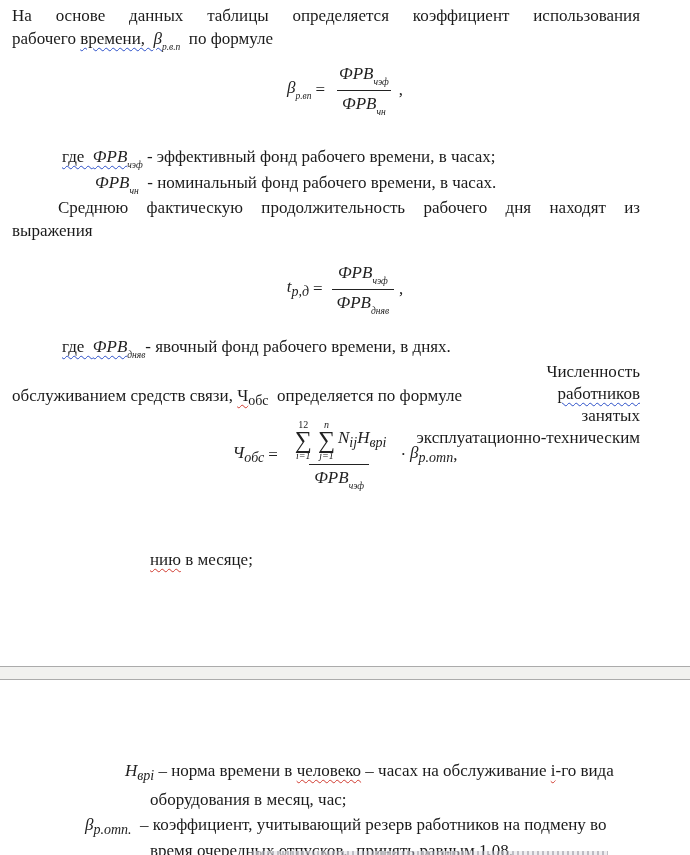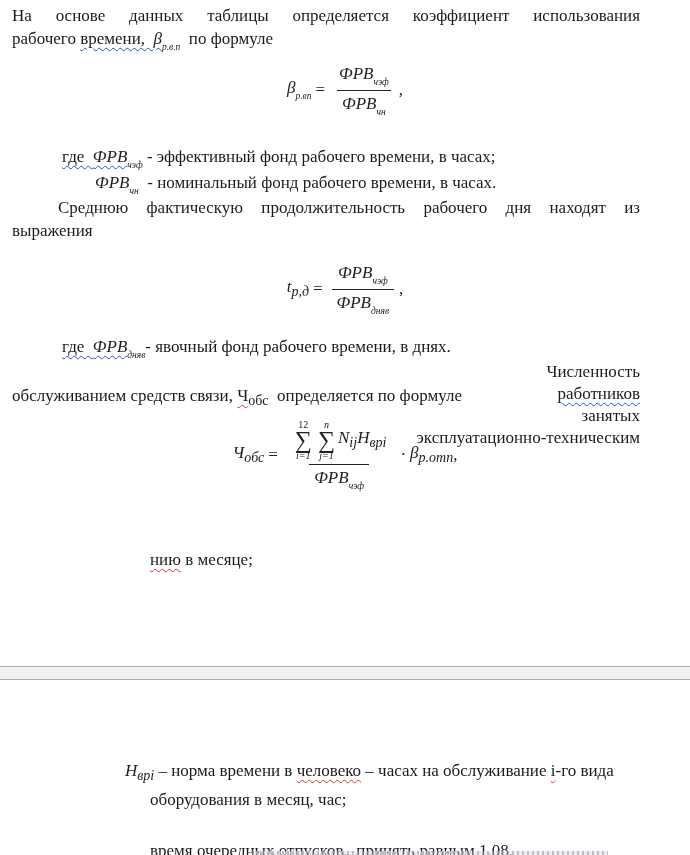--- a/index.html
+++ b/index.html
@@ -142,19 +142,22 @@
     <span class="wavy-r">нию</span><span> в месяце;</span>
   </div>
 
   <div class="pagebreak"></div>
 
   <div class="line" style="left:105px;top:760px;margin-left:20px;">
     <span class="m"><span class="mi">Н</span><sub class="sb">врi</sub></span><span> – норма времени в </span><span class="wavy-r">человеко</span><span> – часах на обслуживание </span><span class="wavy-r">i</span><span>-го вида</span>
   </div>
   <div class="line" style="left:150px;top:789px;">оборудования в месяц, час;</div>
 
+  <div class="line" style="left:85px;top:814px;">
+    <span class="m"><span class="mi">β</span><sub class="sb">р.отп.</sub></span><span>&nbsp; – коэффициент, учитывающий резерв работников на подмену во</span>
+  </div>
   <div class="line" style="left:150px;top:840px;">
     <span>время очередных </span><span class="wavy-r">отпусков,&nbsp;</span><span class="wavy-b">&nbsp;принять</span><span> равным 1,08.</span>
   </div>
 
   <div class="cutline"></div>
 
 </div>
 
 </body></html>

